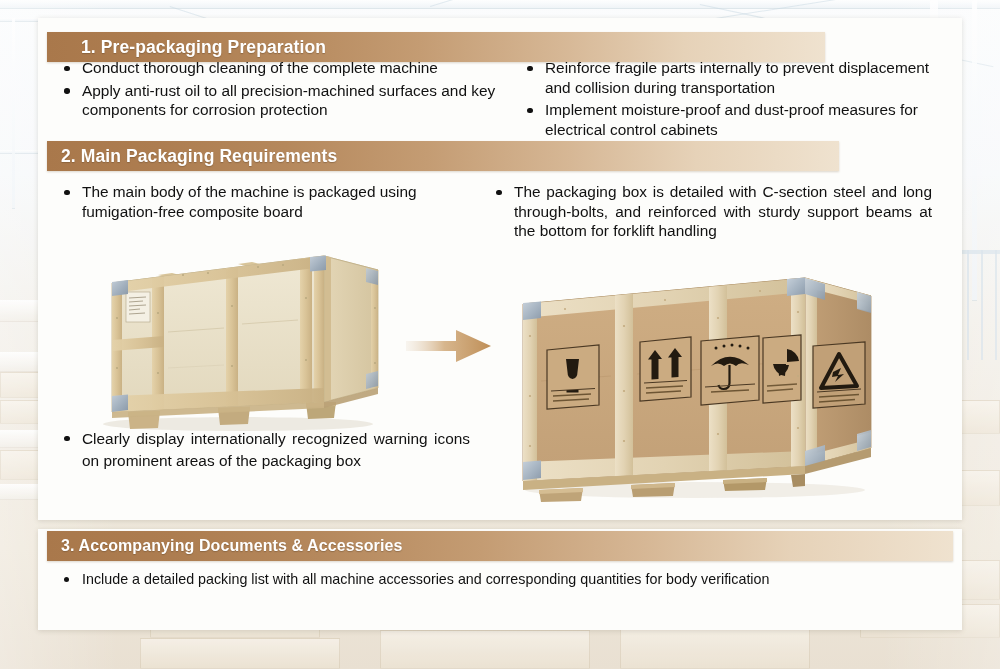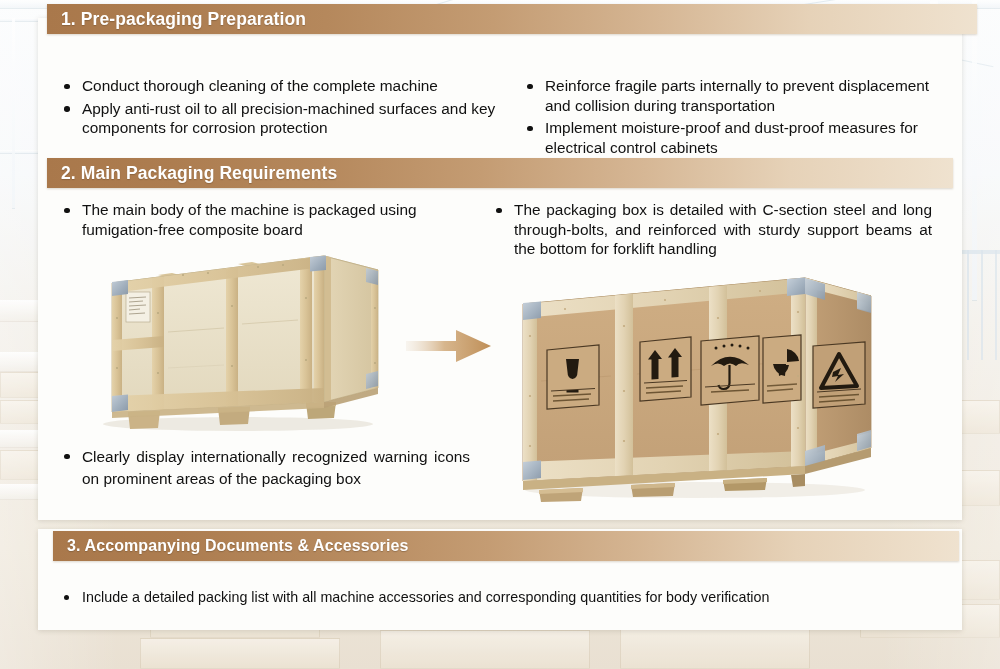--- a/index.html
+++ b/index.html
@@ -77,26 +77,26 @@
     color: #ffffff;
     font-size: 17.5px;
     font-weight: bold;
     letter-spacing: .1px;
     padding-left: 14px;
     text-shadow: 0 1px 1px rgba(110,80,50,.5);
     white-space: nowrap;
   }
   .sec-bar.small .sec-title { font-size: 16px; }
 
-  #bar1 { left: 47px; top: 4px;  width: 930px; }
-  #bar2 { left: 47px; top: 158px; width: 906px; }
-  #bar3 { left: 47px; top: 531px; width: 906px; margin-left: 6px; }
-
-  
-  ul.blist { list-style: none; margin-top: 18px; }
+  #bar1 { left: 47px; top: 32px;  width: 778px; padding-left: 20px; }
+  #bar2 { left: 47px; top: 141px; width: 792px; }
+  #bar3 { left: 47px; top: 531px; width: 906px; }
+
+  
+  ul.blist { list-style: none; }
   ul.blist li {
     position: relative;
     padding-left: 22px;
     color: #111111;
     font-size: 15.4px;
     line-height: 19.5px;
     margin-bottom: 3px;
   }
   ul.blist li::before {
     content: "";

